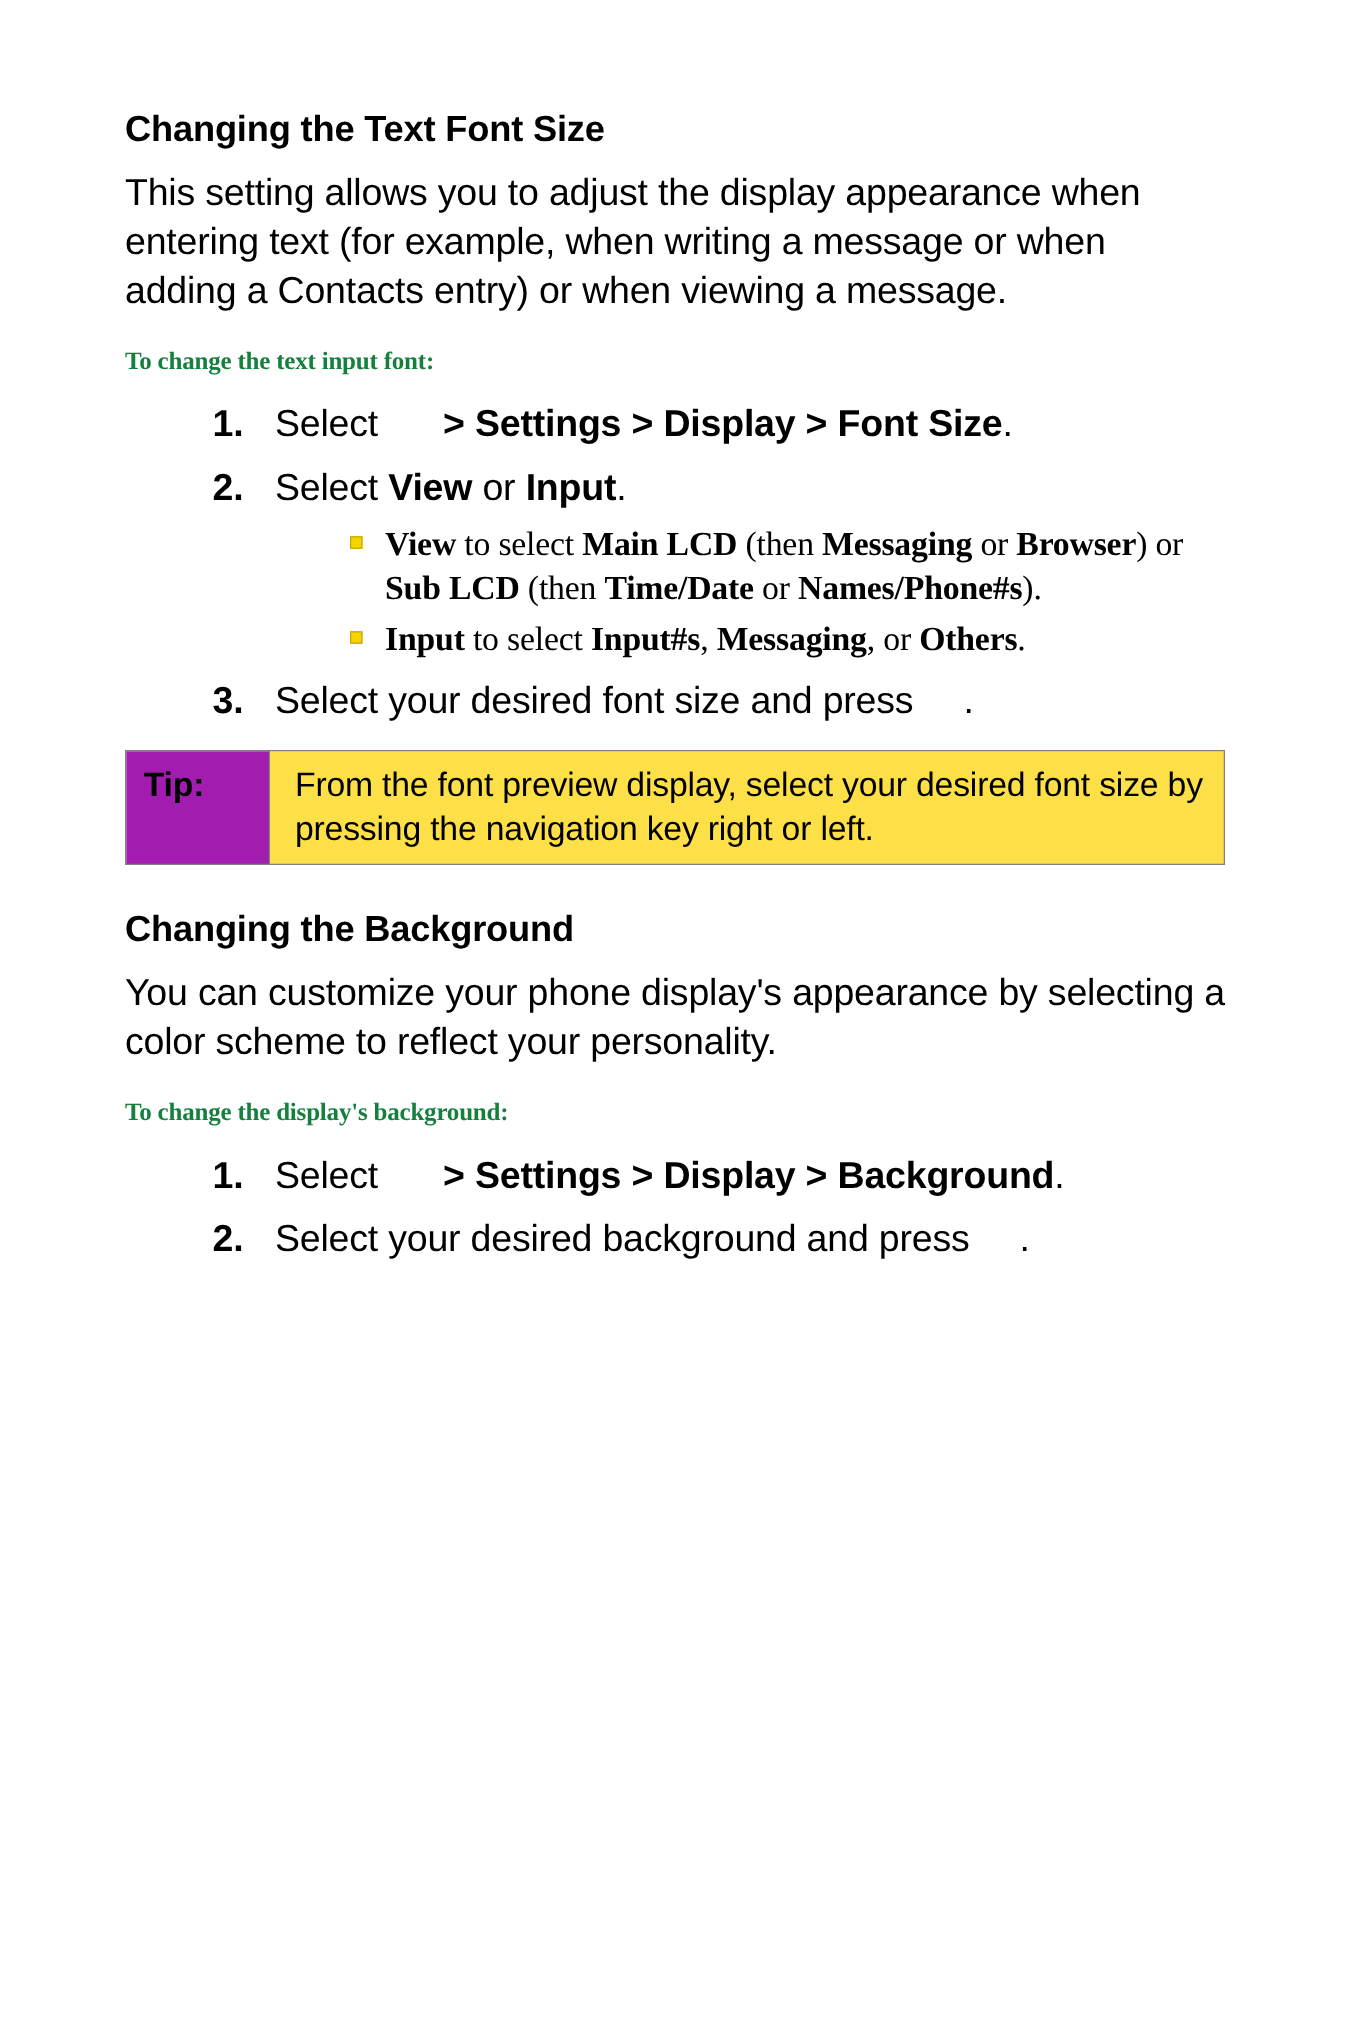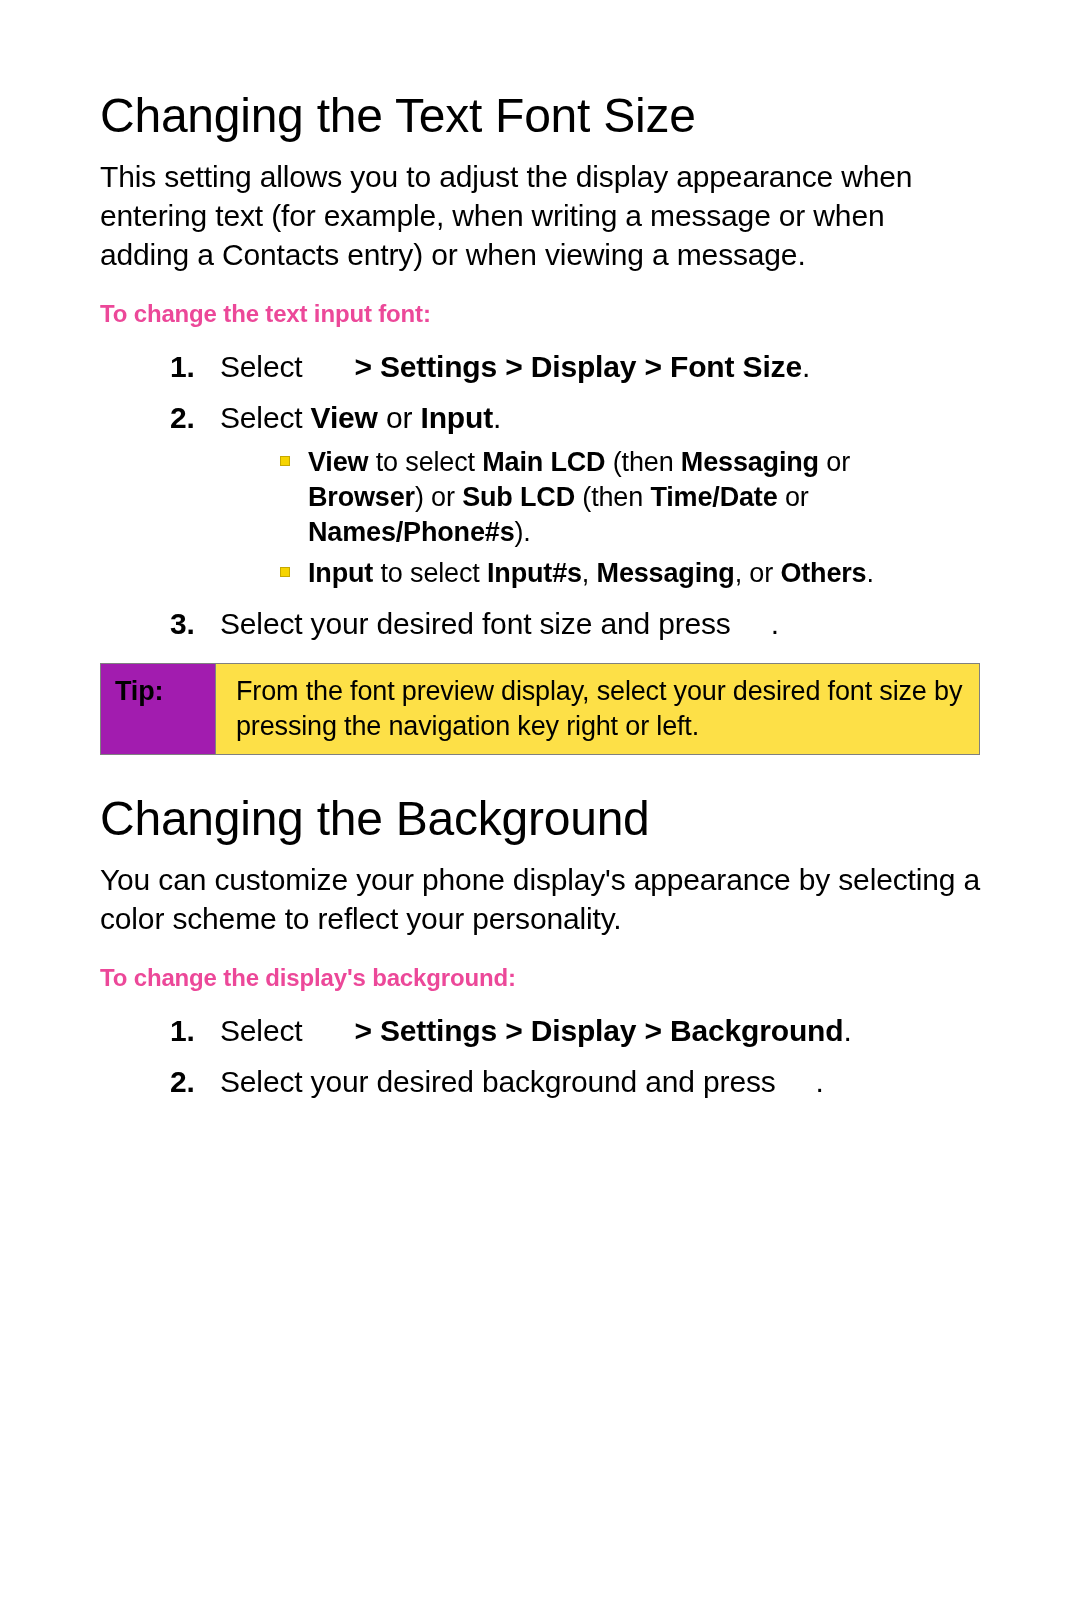--- a/index.html
+++ b/index.html
@@ -17,37 +17,38 @@
     position: relative;
     width: 1080px;
     height: 1620px;
     box-sizing: border-box;
     padding: 88px 100px 0 100px;
   }
   .content {
     letter-spacing: -0.01em;
   }
   h2.section-heading {
-    font-size: 48px;
-    font-weight: 400;
+    font-size: 29px;
+    font-weight: 700;
     margin: 0 0 14px 0;
     letter-spacing: -0.005em;
   }
   p.body {
     font-size: 30px;
     line-height: 1.3;
     margin: 0 0 24px 0;
     font-weight: 400;
   }
   p.subhead {
-    font-size: 24px;
+    font-size: 20px;
     line-height: 1.3;
     margin: 0 0 18px 0;
     font-weight: 700;
-    color: #ec4899;
+    color: #15803d;
+    font-family: Liberation Serif, serif;
   }
   ol.steps {
     list-style: none;
     margin: 0 0 20px 0;
     padding: 0 0 0 70px;
     counter-reset: step;
   }
   ol.steps > li {
     counter-increment: step;
     position: relative;
@@ -61,20 +62,21 @@
     position: absolute;
     left: 0;
     top: 0;
     font-weight: 700;
     font-size: 30px;
   }
   ul.sub {
     list-style: none;
     margin: 8px 0 0 0;
     padding: 0 0 0 60px;
+    font-family: Liberation Serif, serif;
   }
   ul.sub > li {
     position: relative;
     font-size: 27px;
     line-height: 1.3;
     margin: 0 0 6px 0;
     padding-left: 28px;
   }
   ul.sub > li::before {
     content: "";

